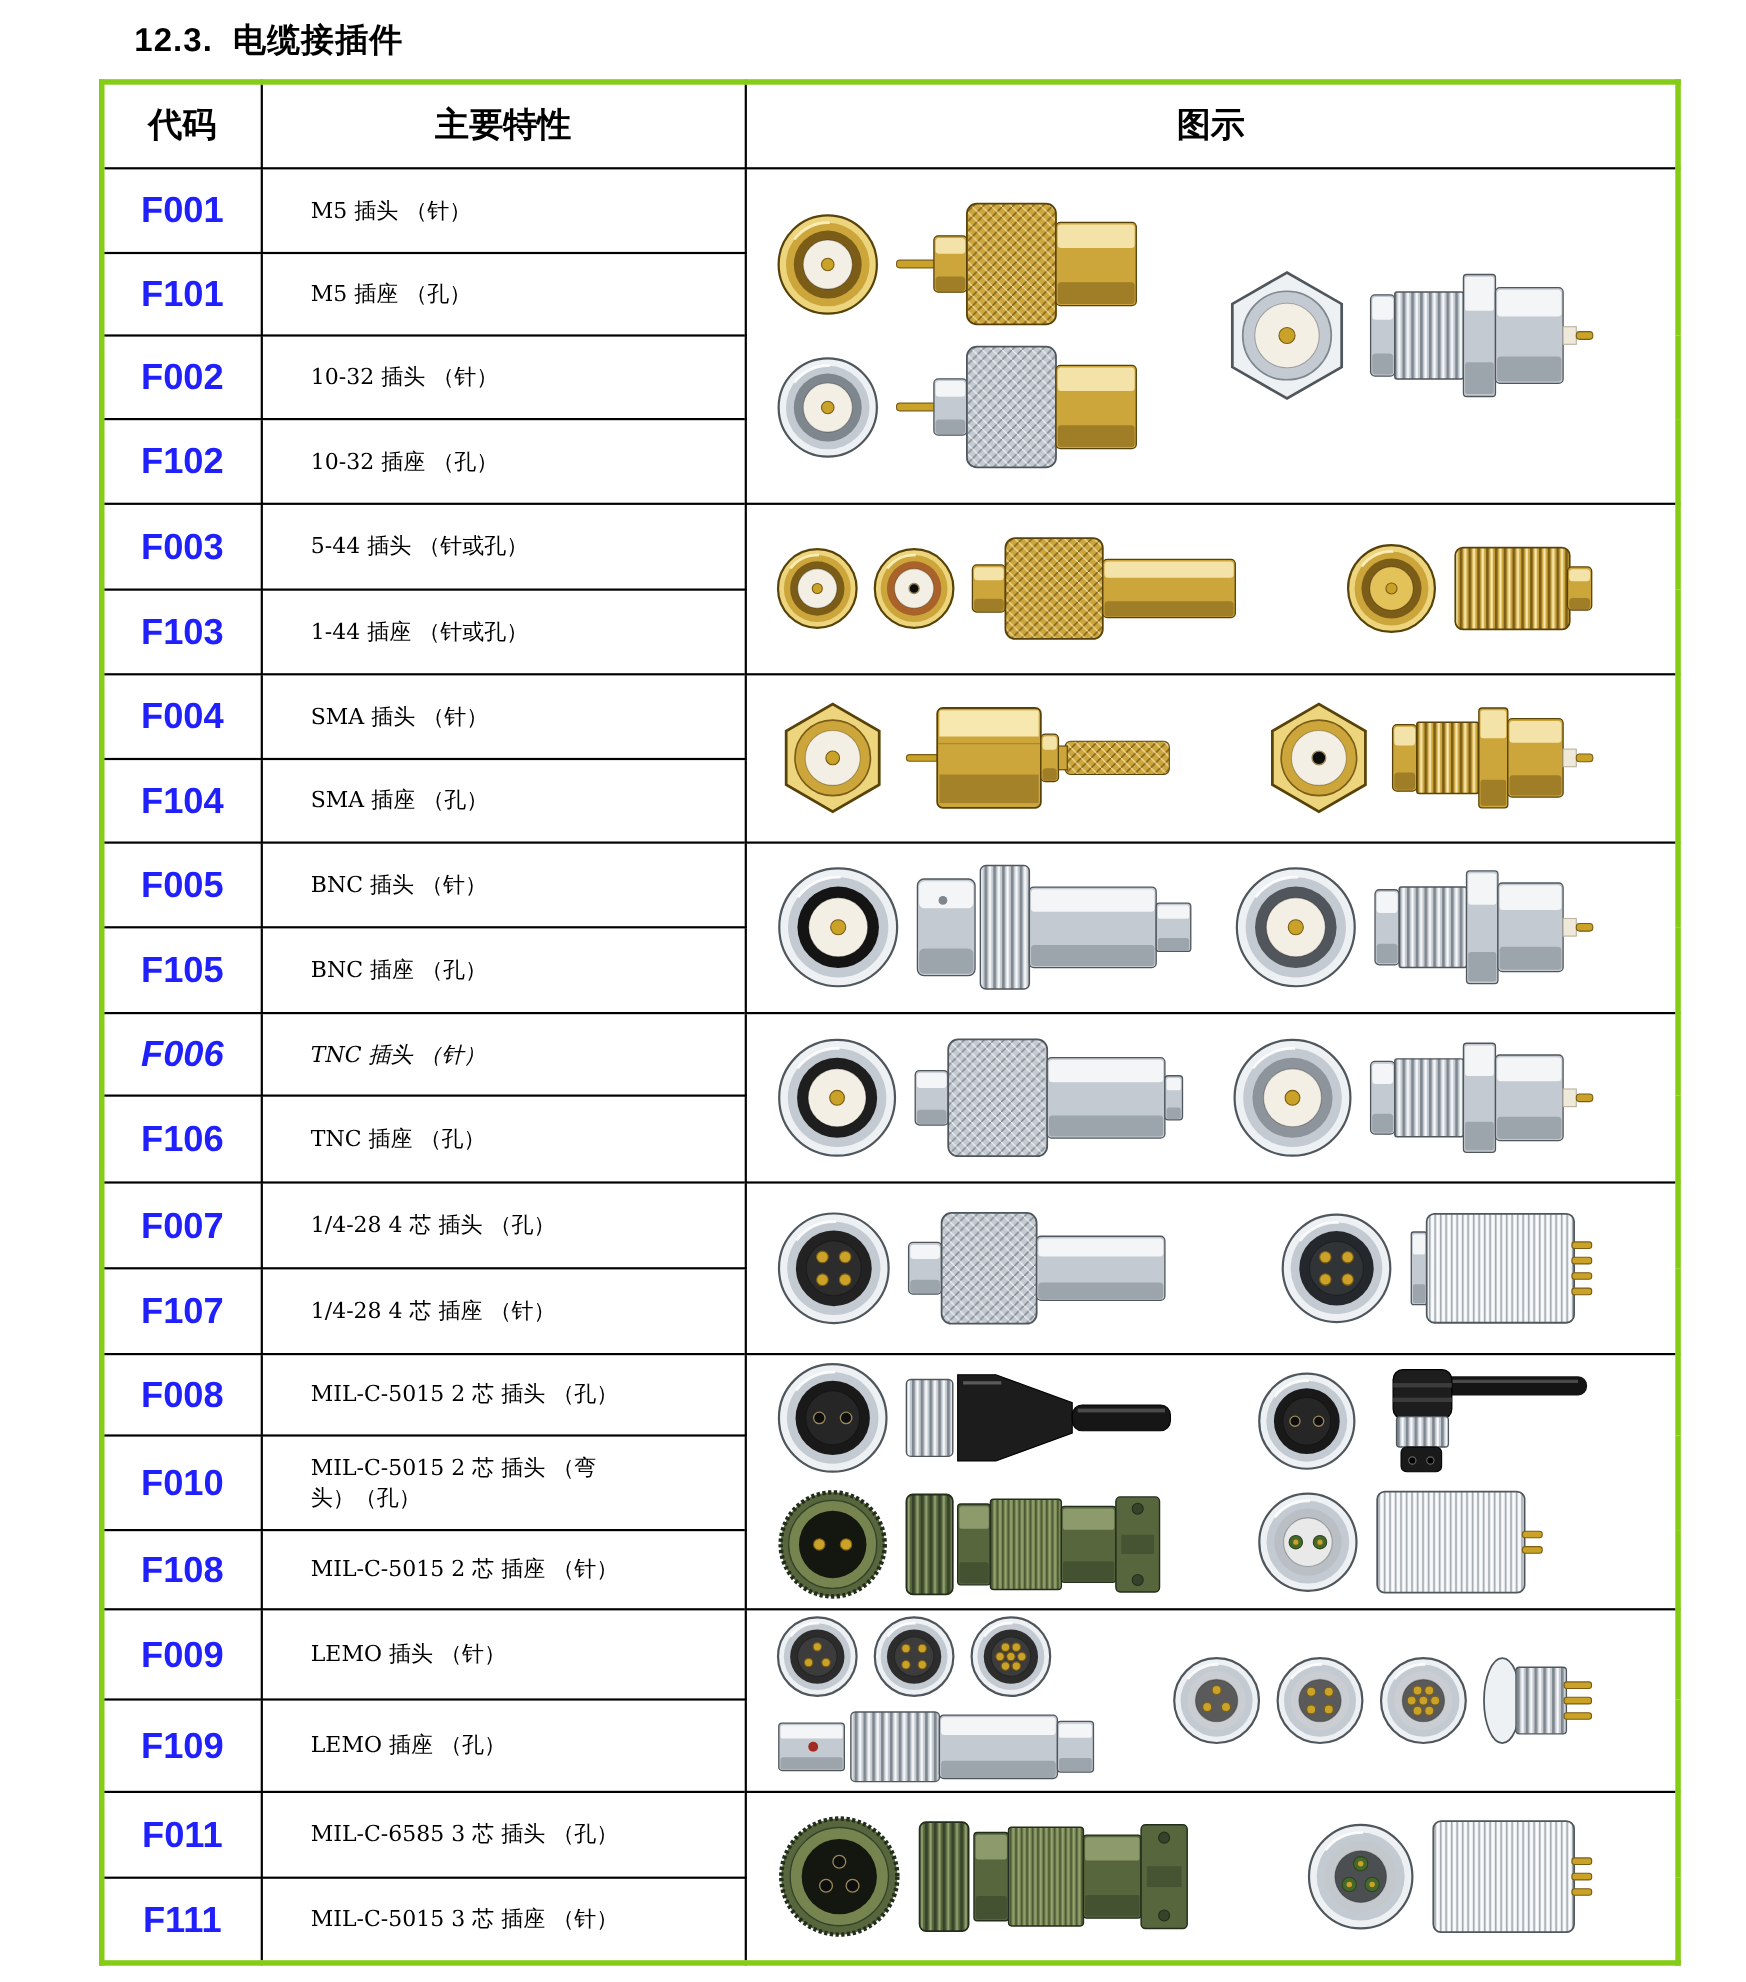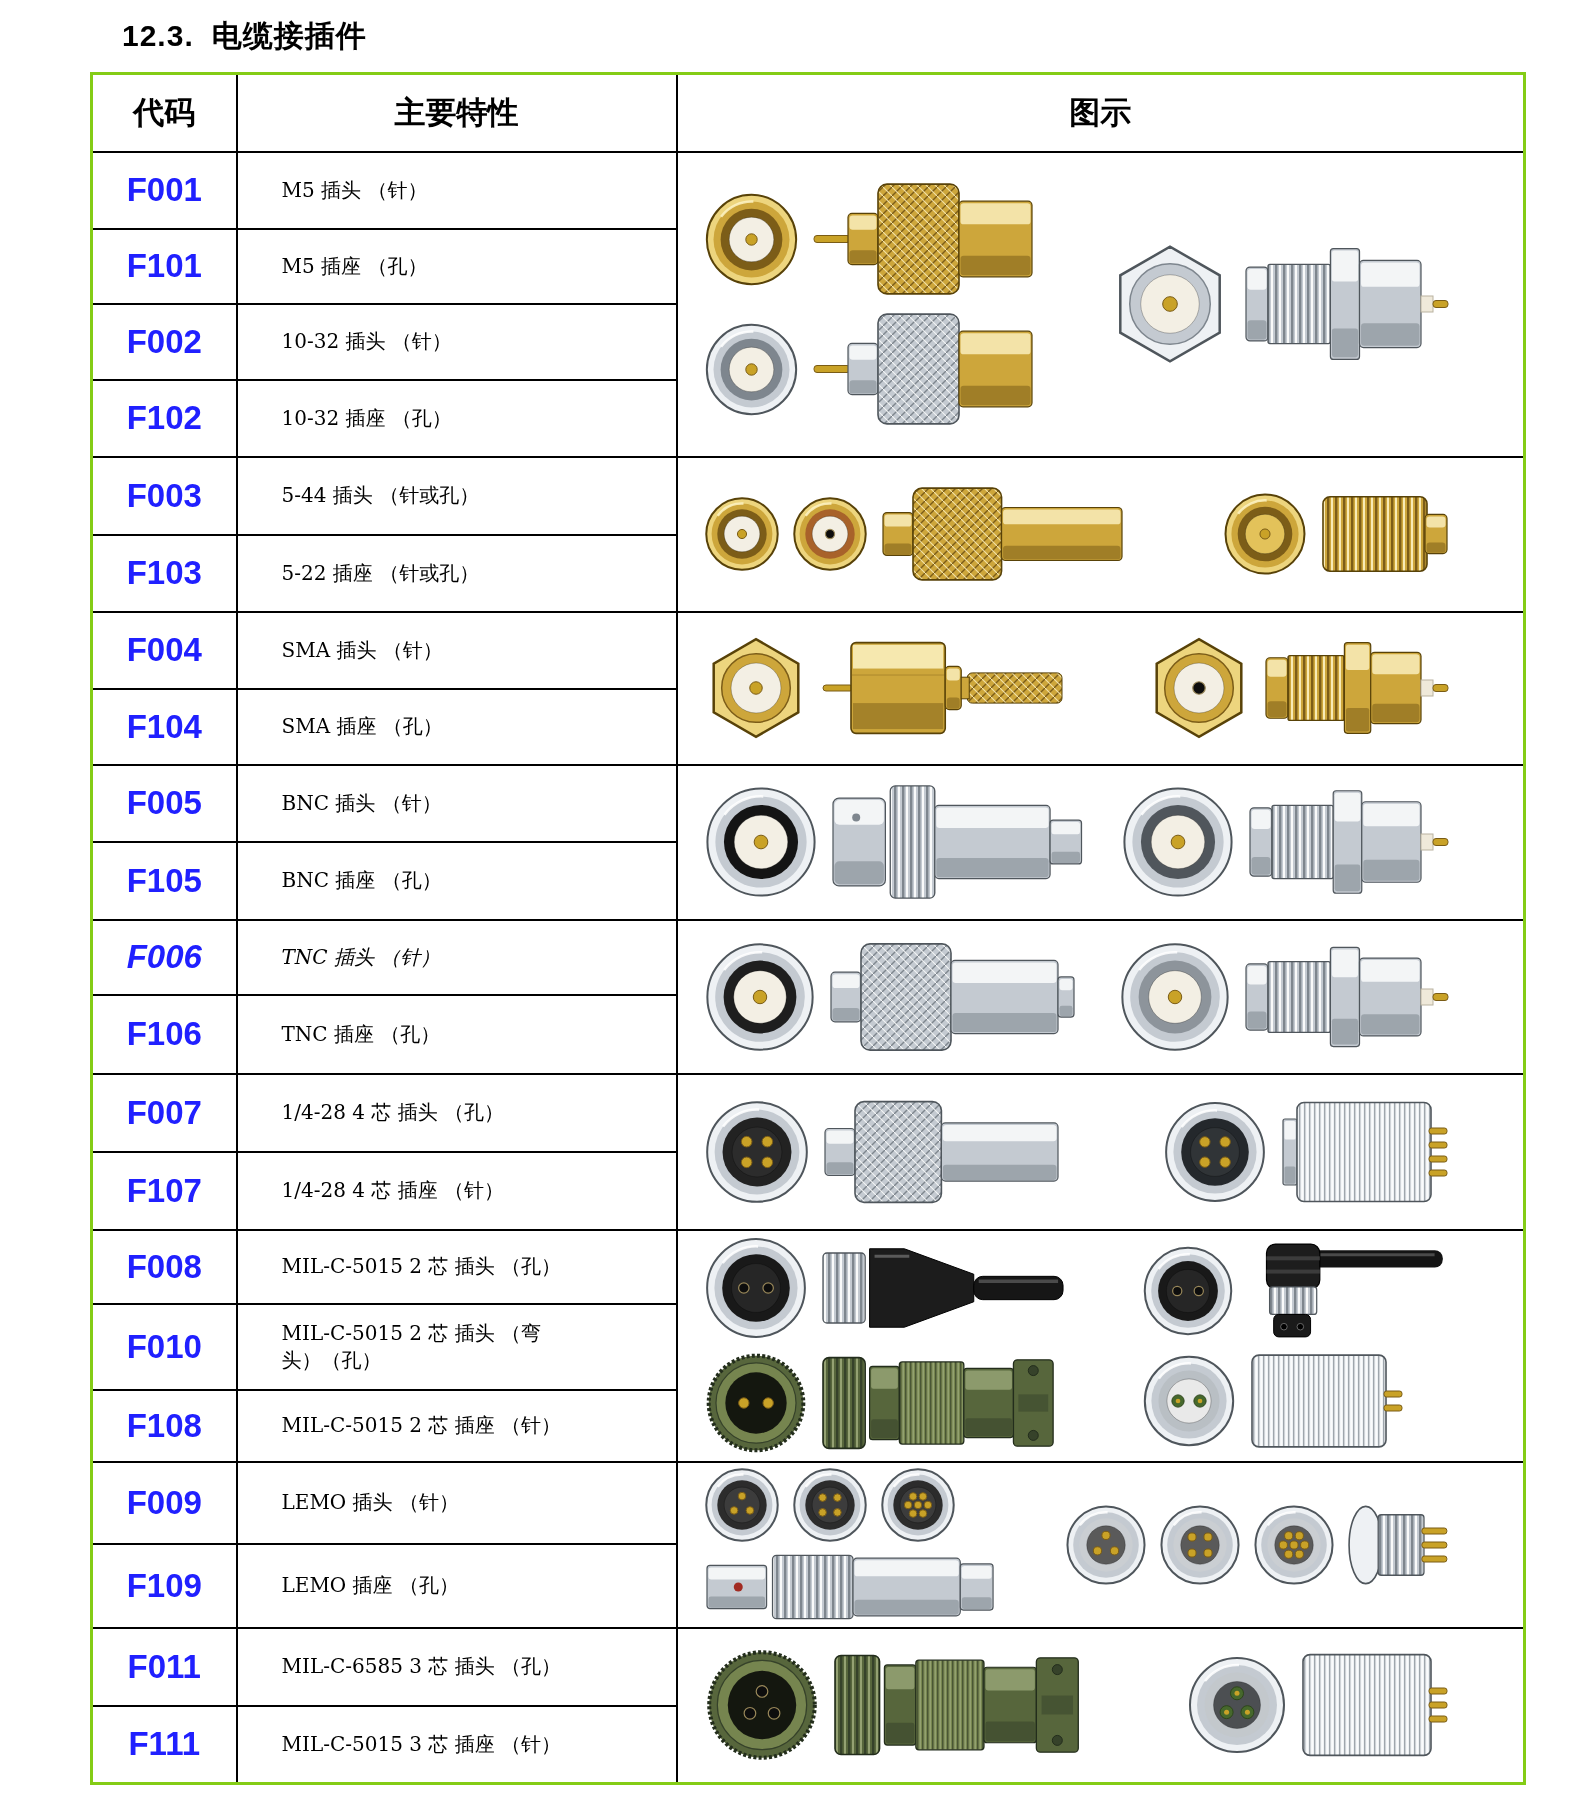--- a/index.html
+++ b/index.html
@@ -3,21 +3,21 @@
 <meta charset="utf-8">
 <style>
   html,body{margin:0;padding:0;background:#ffffff;}
   body{width:1587px;height:1802px;position:relative;overflow:hidden;
        font-family:"Liberation Sans",sans-serif;color:#000;}
   .page-title{position:absolute;left:122px;top:16px;font-size:30px;font-weight:bold;
        letter-spacing:1px;white-space:nowrap;text-align:right;}
   .page-title .num{margin-right:18px;}
   table.ctable{position:absolute;left:90px;top:72px;width:1433px;
        border-collapse:collapse;table-layout:fixed;background:#fff;
-       border:3px solid #84cc16;}
+       border:5px solid #84cc16;}
   .ctable th,.ctable td{border:2px solid #000;padding:0;vertical-align:middle;box-sizing:border-box;}
   .ctable th{font-family:"DejaVu Serif","Liberation Serif",serif;font-size:31px;font-weight:600;
        text-align:center;height:78px;}
   td.code{font-family:"Liberation Sans",sans-serif;font-weight:bold;font-size:33px;
        text-align:center;color:var(--code-color,#2020ff);}
   td.desc{font-family:"DejaVu Serif","Liberation Serif",serif;font-size:20px;
        padding-left:44px;white-space:pre;overflow:hidden;line-height:1.35;}
   td.imgcell{padding:0;background:#fff;}
   .imgwrap{display:flex;justify-content:space-between;align-items:center;height:100%;
        padding:4px 72px 4px 26px;box-sizing:border-box;}
@@ -240,21 +240,21 @@
                     <rect x="107.5" y="57.623999999999995" width="19" height="10.192000000000002" rx="3.2" fill="#7c5d18" opacity=".55"></rect>
                   </svg>
                 </span>
               </div>
             </div>
           </div>
         </td>
       </tr>
       <tr style="height: 77px;">
         <td class="code">F103</td>
-        <td class="desc">5-22 插座 （针或孔）</td>
+        <td class="desc">1-44 插座 （针或孔）</td>
       </tr>
       <tr style="height: 77px;">
         <td class="code">F004</td>
         <td class="desc">SMA 插头 （针）</td>
         <td class="imgcell" rowspan="2">
           <div class="imgwrap">
             <div class="cluster">
               <div class="crow">
                 <span class="illus">
                   <svg width="104" height="104" viewBox="0 0 104 104">

